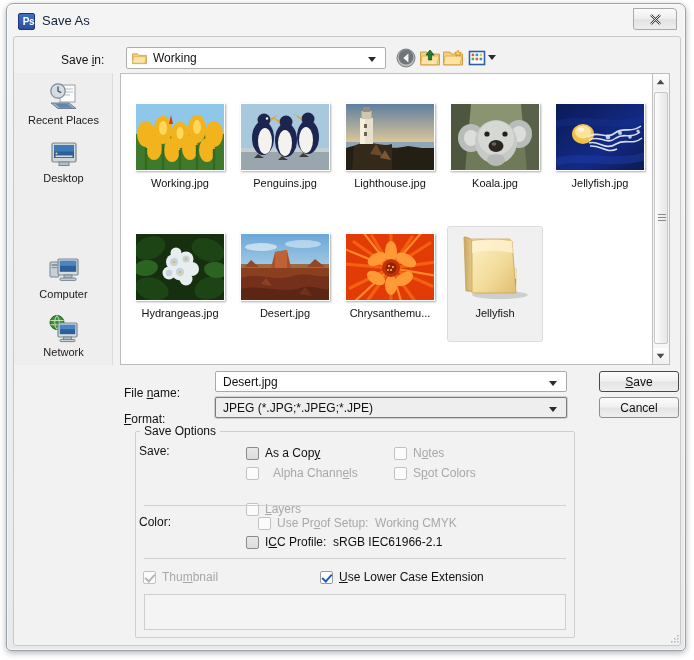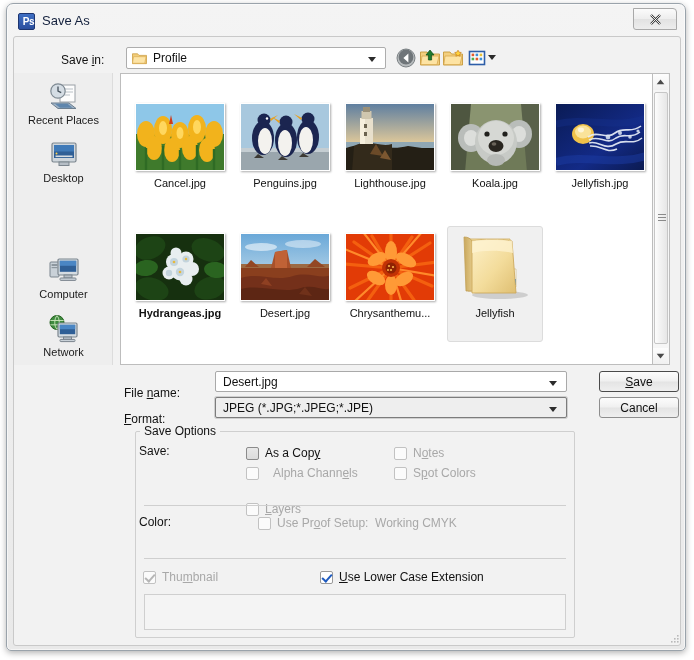--- a/index.html
+++ b/index.html
@@ -306,21 +306,21 @@
   <div class="client"></div>
 
   <div class="savein-label">
     Save <span class="u">i</span>n:
   </div>
   <div class="savein-combo">
     <svg class="savein-folder" viewBox="0 0 16 14">
       <path d="M0.5 2.5 L6 2.5 L7.4 4.2 L15.5 4.2 L15.5 13 L0.5 13 Z" fill="#f2cd7a" stroke="#c99b3c" stroke-width="0.8"></path>
       <path d="M1.6 5.6 L15 5.6 L13.6 12.6 L0.5 12.6 Z" fill="#fde4a6" stroke="#d9ab52" stroke-width="0.7"></path>
     </svg>
-    <span class="savein-text">Profile</span>
+    <span class="savein-text">Working</span>
     <span class="combo-arrow"></span>
   </div>
 
   <svg class="toolbar-icon" id="tb-back" viewBox="0 0 22 22">
     <circle cx="11" cy="11" r="9" fill="#b7bbbd" stroke="#7b8184" stroke-width="1"></circle>
     <circle cx="11" cy="10" r="7.4" fill="#6f7579"></circle>
     <path d="M13.4 6.6 L8.4 11 L13.4 15.4 Z" fill="#ffffff"></path>
   </svg>
   <svg class="toolbar-icon" id="tb-up" viewBox="0 0 22 22">
     <path d="M1.5 5 L8 5 L9.6 7 L20.5 7 L20.5 18 L1.5 18 Z" fill="#f3cf7e" stroke="#c79a3b" stroke-width="0.9"></path>
@@ -436,21 +436,21 @@
             <g stroke="#2f6b24" stroke-width="2.4" fill="none">
               <path d="M10 44 v22"></path>
                   <path d="M27 42 v24"></path>
                   <path d="M44 46 v22"></path>
                   <path d="M61 41 v26"></path>
                   <path d="M78 45 v22"></path>
             </g>
           </svg>
         </div>
           </div>
-        <div class="file-label">Cancel.jpg</div>
+        <div class="file-label">Working.jpg</div>
       </div>
     </div>
 
     <div class="file-item" style="left:114px; top:28px;">
 
       <div class="inner">
         <div class="file-thumb-wrap">
             <div class="file-thumb">
           <svg width="90" height="68" viewBox="0 0 90 68" preserveAspectRatio="none">
             <rect width="90" height="68" fill="#a8c8de"></rect>
@@ -579,21 +579,21 @@
               <circle cx="74" cy="33" r="1.8"></circle>
                   <circle cx="82" cy="27" r="1.6"></circle>
             </g>
           </svg>
         </div>
           </div>
         <div class="file-label">Jellyfish.jpg</div>
       </div>
     </div>
 
-    <div class="file-item" style="left:9px; top:158px;font-weight:bold;">
+    <div class="file-item" style="left:9px; top:158px;">
 
       <div class="inner">
         <div class="file-thumb-wrap">
             <div class="file-thumb">
           <svg width="90" height="68" viewBox="0 0 90 68" preserveAspectRatio="none">
             <rect width="90" height="68" fill="#16300f"></rect>
             <g fill="#1d4415">
               <ellipse cx="14" cy="14" rx="16" ry="11" transform="rotate(-22 14 14)"></ellipse>
               <ellipse cx="72" cy="16" rx="17" ry="11" transform="rotate(20 72 16)"></ellipse>
               <ellipse cx="16" cy="55" rx="17" ry="11" transform="rotate(18 16 55)"></ellipse>
@@ -824,20 +824,24 @@
 
   <div class="hr" id="hr1"></div>
 
   <div class="sub-label" id="lbl-color">Color:</div>
 
   <div class="cb-row" style="left:251px; top:512px;align-items:flex-end;">
     <span class="cb disabled"></span>
     <span class="cb-text disabled">Use Pr<span class="u">o</span>of Setup:&nbsp; Working CMYK</span>
   </div>
 
+  <div class="cb-row" style="left:239px; top:531px;">
+    <span class="cb focused"></span>
+    <span class="cb-text">I<span class="u">C</span>C Profile:&nbsp; sRGB IEC61966-2.1</span>
+  </div>
 
   <div class="hr" id="hr2"></div>
 
   <div class="cb-row" style="left:136px; top:566px;">
     <span class="cb checked disabled"></span>
     <span class="cb-text disabled">Thu<span class="u">m</span>bnail</span>
   </div>
 
   <div class="cb-row" style="left:313px; top:566px;">
     <span class="cb checked"></span>

